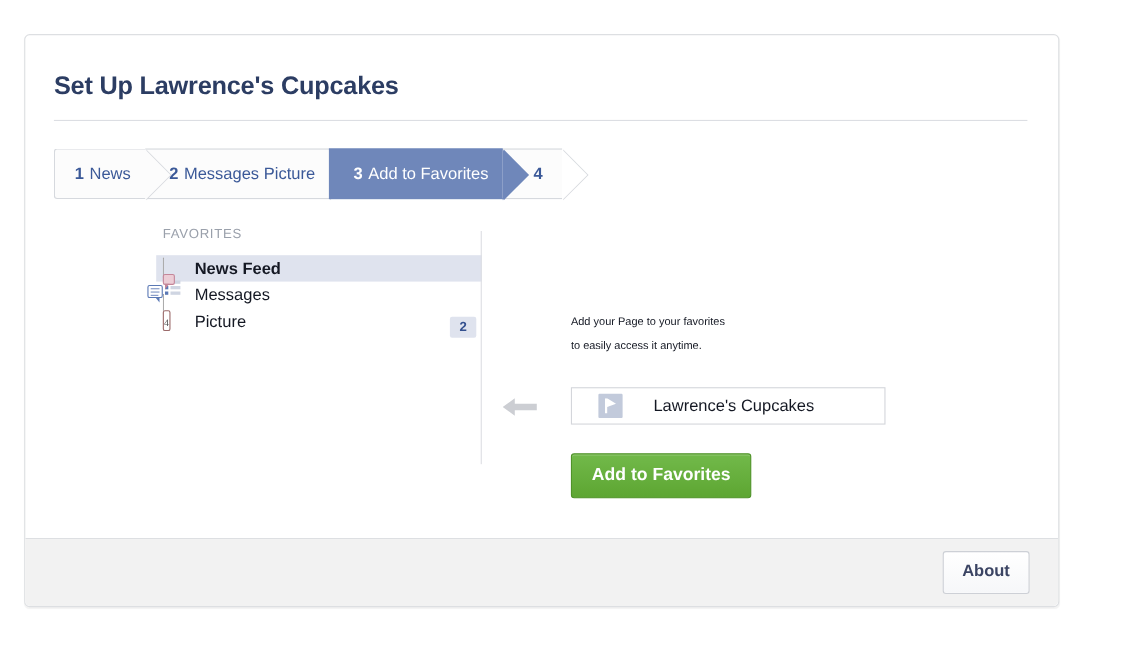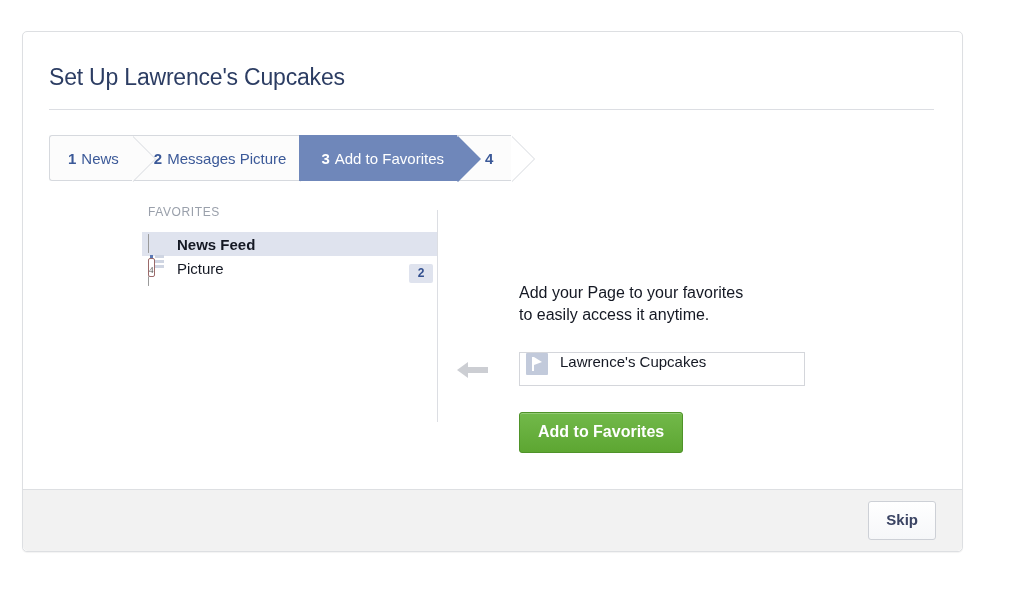--- a/index.html
+++ b/index.html
@@ -34,21 +34,21 @@
     height: 458px;
     box-sizing: border-box;
   }
 
   
   .page-title {
     position: absolute;
     left: 26px;
     top: 32px;
     font-size: 23px;
-    font-weight: normal;
+    font-weight: bold;
     color: #2c3d63;
     letter-spacing: -0.2px;
     white-space: nowrap;
   }
 
   .title-rule {
     position: absolute;
     left: 26px;
     top: 77px;
     width: 885px;
@@ -273,21 +273,21 @@
     background: #dcdee3;
   }
 
   
   .demo-content {
     position: absolute;
     left: 470px;
     top: 0;
   }
   .promo-text {
-    font-size: 16px;
+    font-size: 10px;
     color: #141823;
     line-height: 22px;
     width: 290px;
     padding-top: 82px;
   }
   .name-row {
     position: relative;
     margin-top: 26px;
     display: flex;
     align-items: center;
@@ -299,22 +299,24 @@
     width: 32px;
     height: 20px;
   }
   .arrow-left svg { display: block; }
   .name-box {
     width: 286px;
     height: 34px;
     background: #ffffff;
     border: 1px solid #d4d6db;
     display: flex;
-    padding: 0 6px;
-    box-sizing: border-box;
+    align-items: center;
+    padding: 0 24px;
+    box-sizing: border-box;
+    gap: 16px;
   }
   .flag-icon {
     width: 22px; height: 22px;
     background: #c2cadb;
     border-radius: 1px;
     margin-right: 12px;
     flex: 0 0 auto;
     position: relative;
   }
   .flag-icon svg { position: absolute; left: 4px; top: 4px; }
@@ -419,20 +421,33 @@
                       <i></i>
                       <i></i>
                       <i></i>
                     </span>
                 </span>
               </span>
             </span>
             <span class="fav-label">News Feed</span>
           </div>
 
+          <div class="fav-item">
+            <span class="fav-icon">
+              <span class="icon-messages">
+                <span class="back"></span>
+                <span class="front">
+                    <i></i>
+                    <i></i>
+                    <i style="width:60%"></i>
+                  </span>
+              </span>
+            </span>
+            <span class="fav-label">Messages</span>
+          </div>
 
           <div class="fav-item">
             <span class="fav-icon">
               <span class="icon-events">
                 <span class="cal-top"></span>
                 <span class="cal-num">4</span>
               </span>
             </span>
             <span class="fav-label">Picture</span>
             <span class="fav-badge">2</span>
@@ -466,16 +481,16 @@
           </div>
         </div>
 
         <button class="btn-primary">Add to Favorites</button>
       </div>
 
     </div>
   </div>
 
   <div class="card-footer">
-    <button class="btn-secondary">Skip</button>
+    <button class="btn-secondary">About</button>
   </div>
 
 </div>
 
 </body></html>

